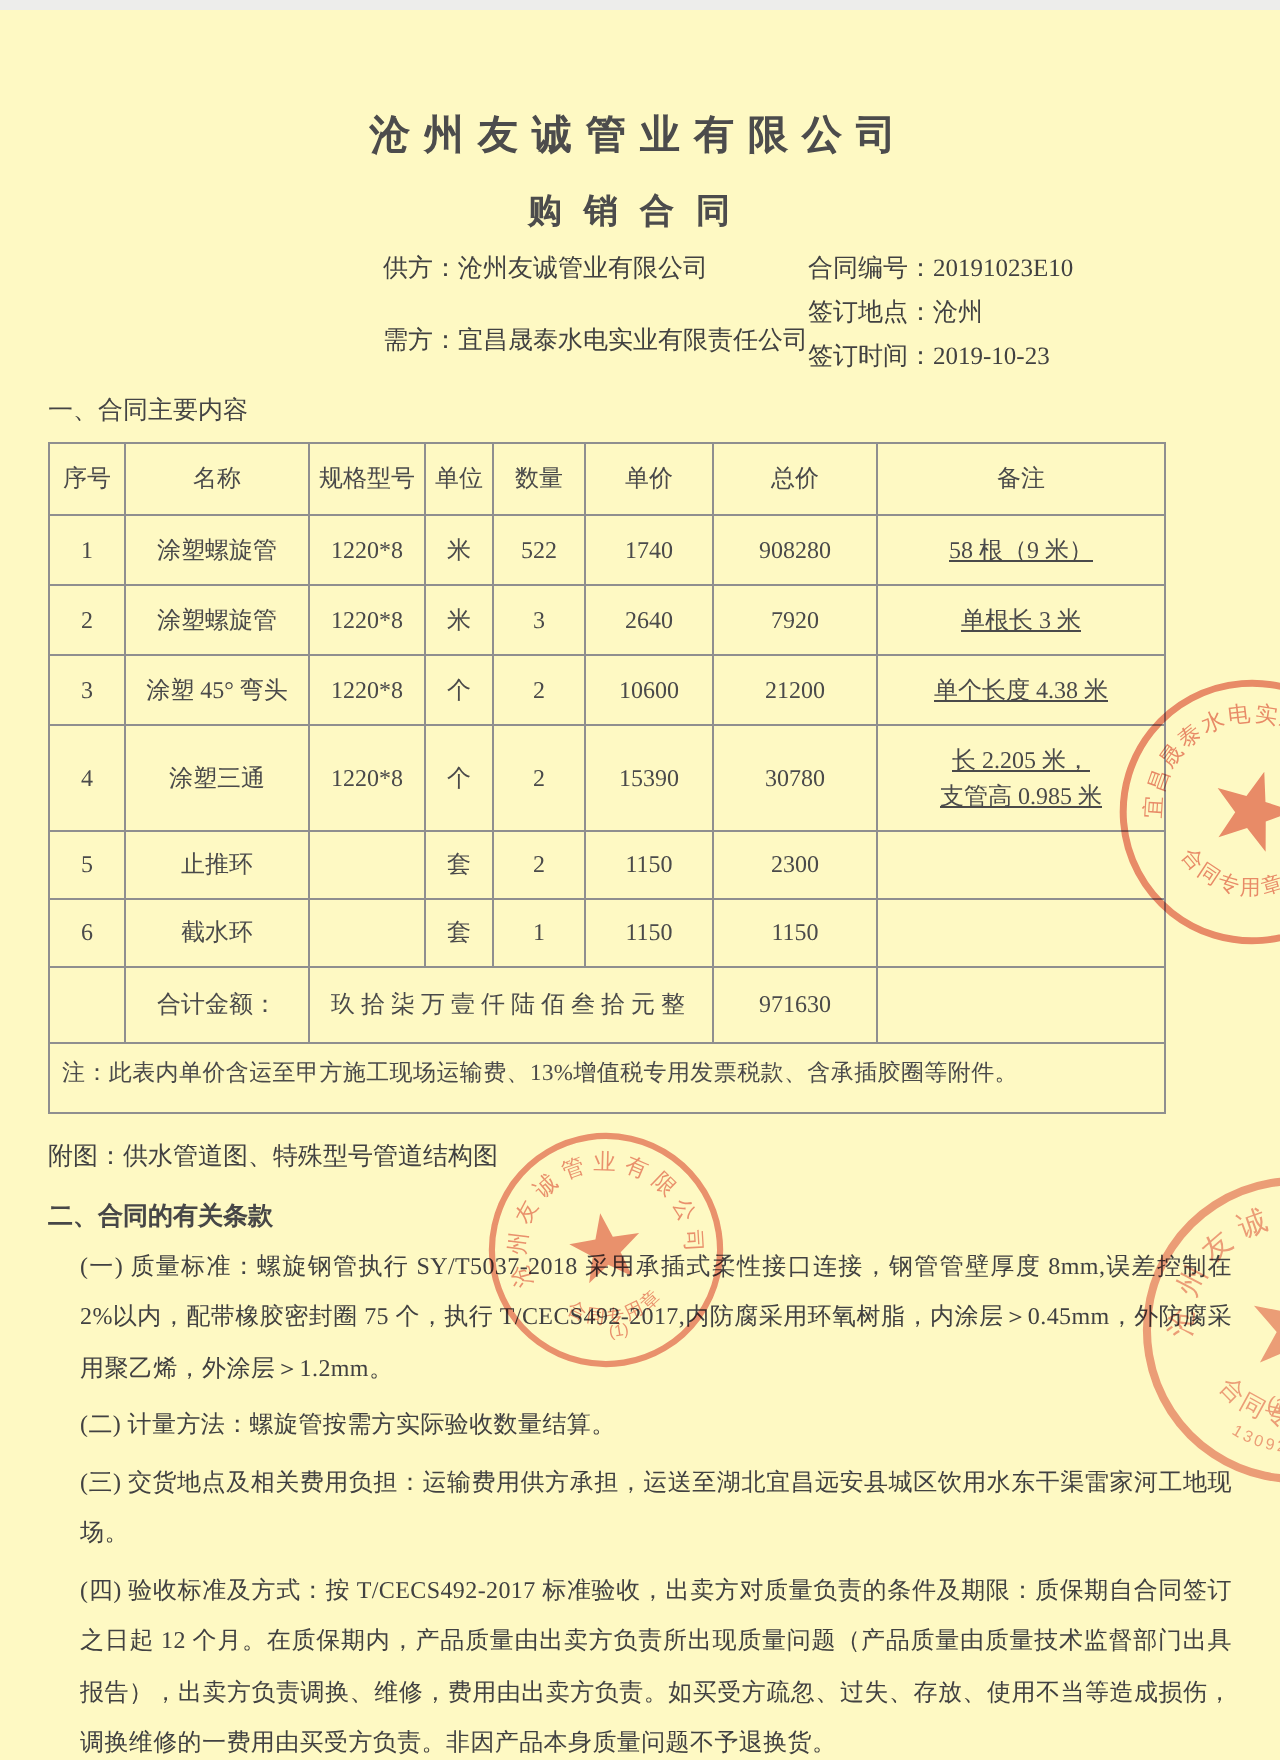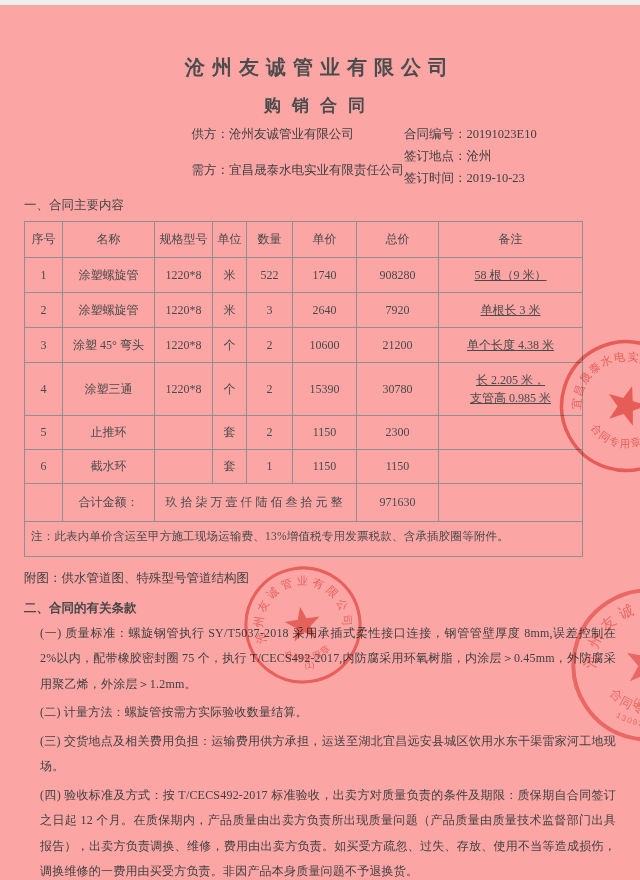--- a/index.html
+++ b/index.html
@@ -1,18 +1,18 @@
 <!DOCTYPE html>
 <html><head>
 <meta charset="utf-8">
 <style>
   html,body{margin:0;padding:0;background:#e9e9e9;}
   .page{
     position:relative;width:640px;height:880px;margin:0 auto;
-    background:#fca5a5;overflow:hidden;
+    background:#fef9c3;overflow:hidden;
     font-family:"Liberation Serif","DejaVu Serif",serif;
     color:#414141;
   }
   .scan-top-edge{position:absolute;top:0;left:0;right:0;height:5px;background:#ededeb;}
   .company-title{
     margin:54px 0 0 0;text-align:center;
     font-size:20px;font-weight:bold;letter-spacing:7px;color:#4c4c4c;
   }
   .doc-title{
     margin:13px 0 0 0;text-align:center;

